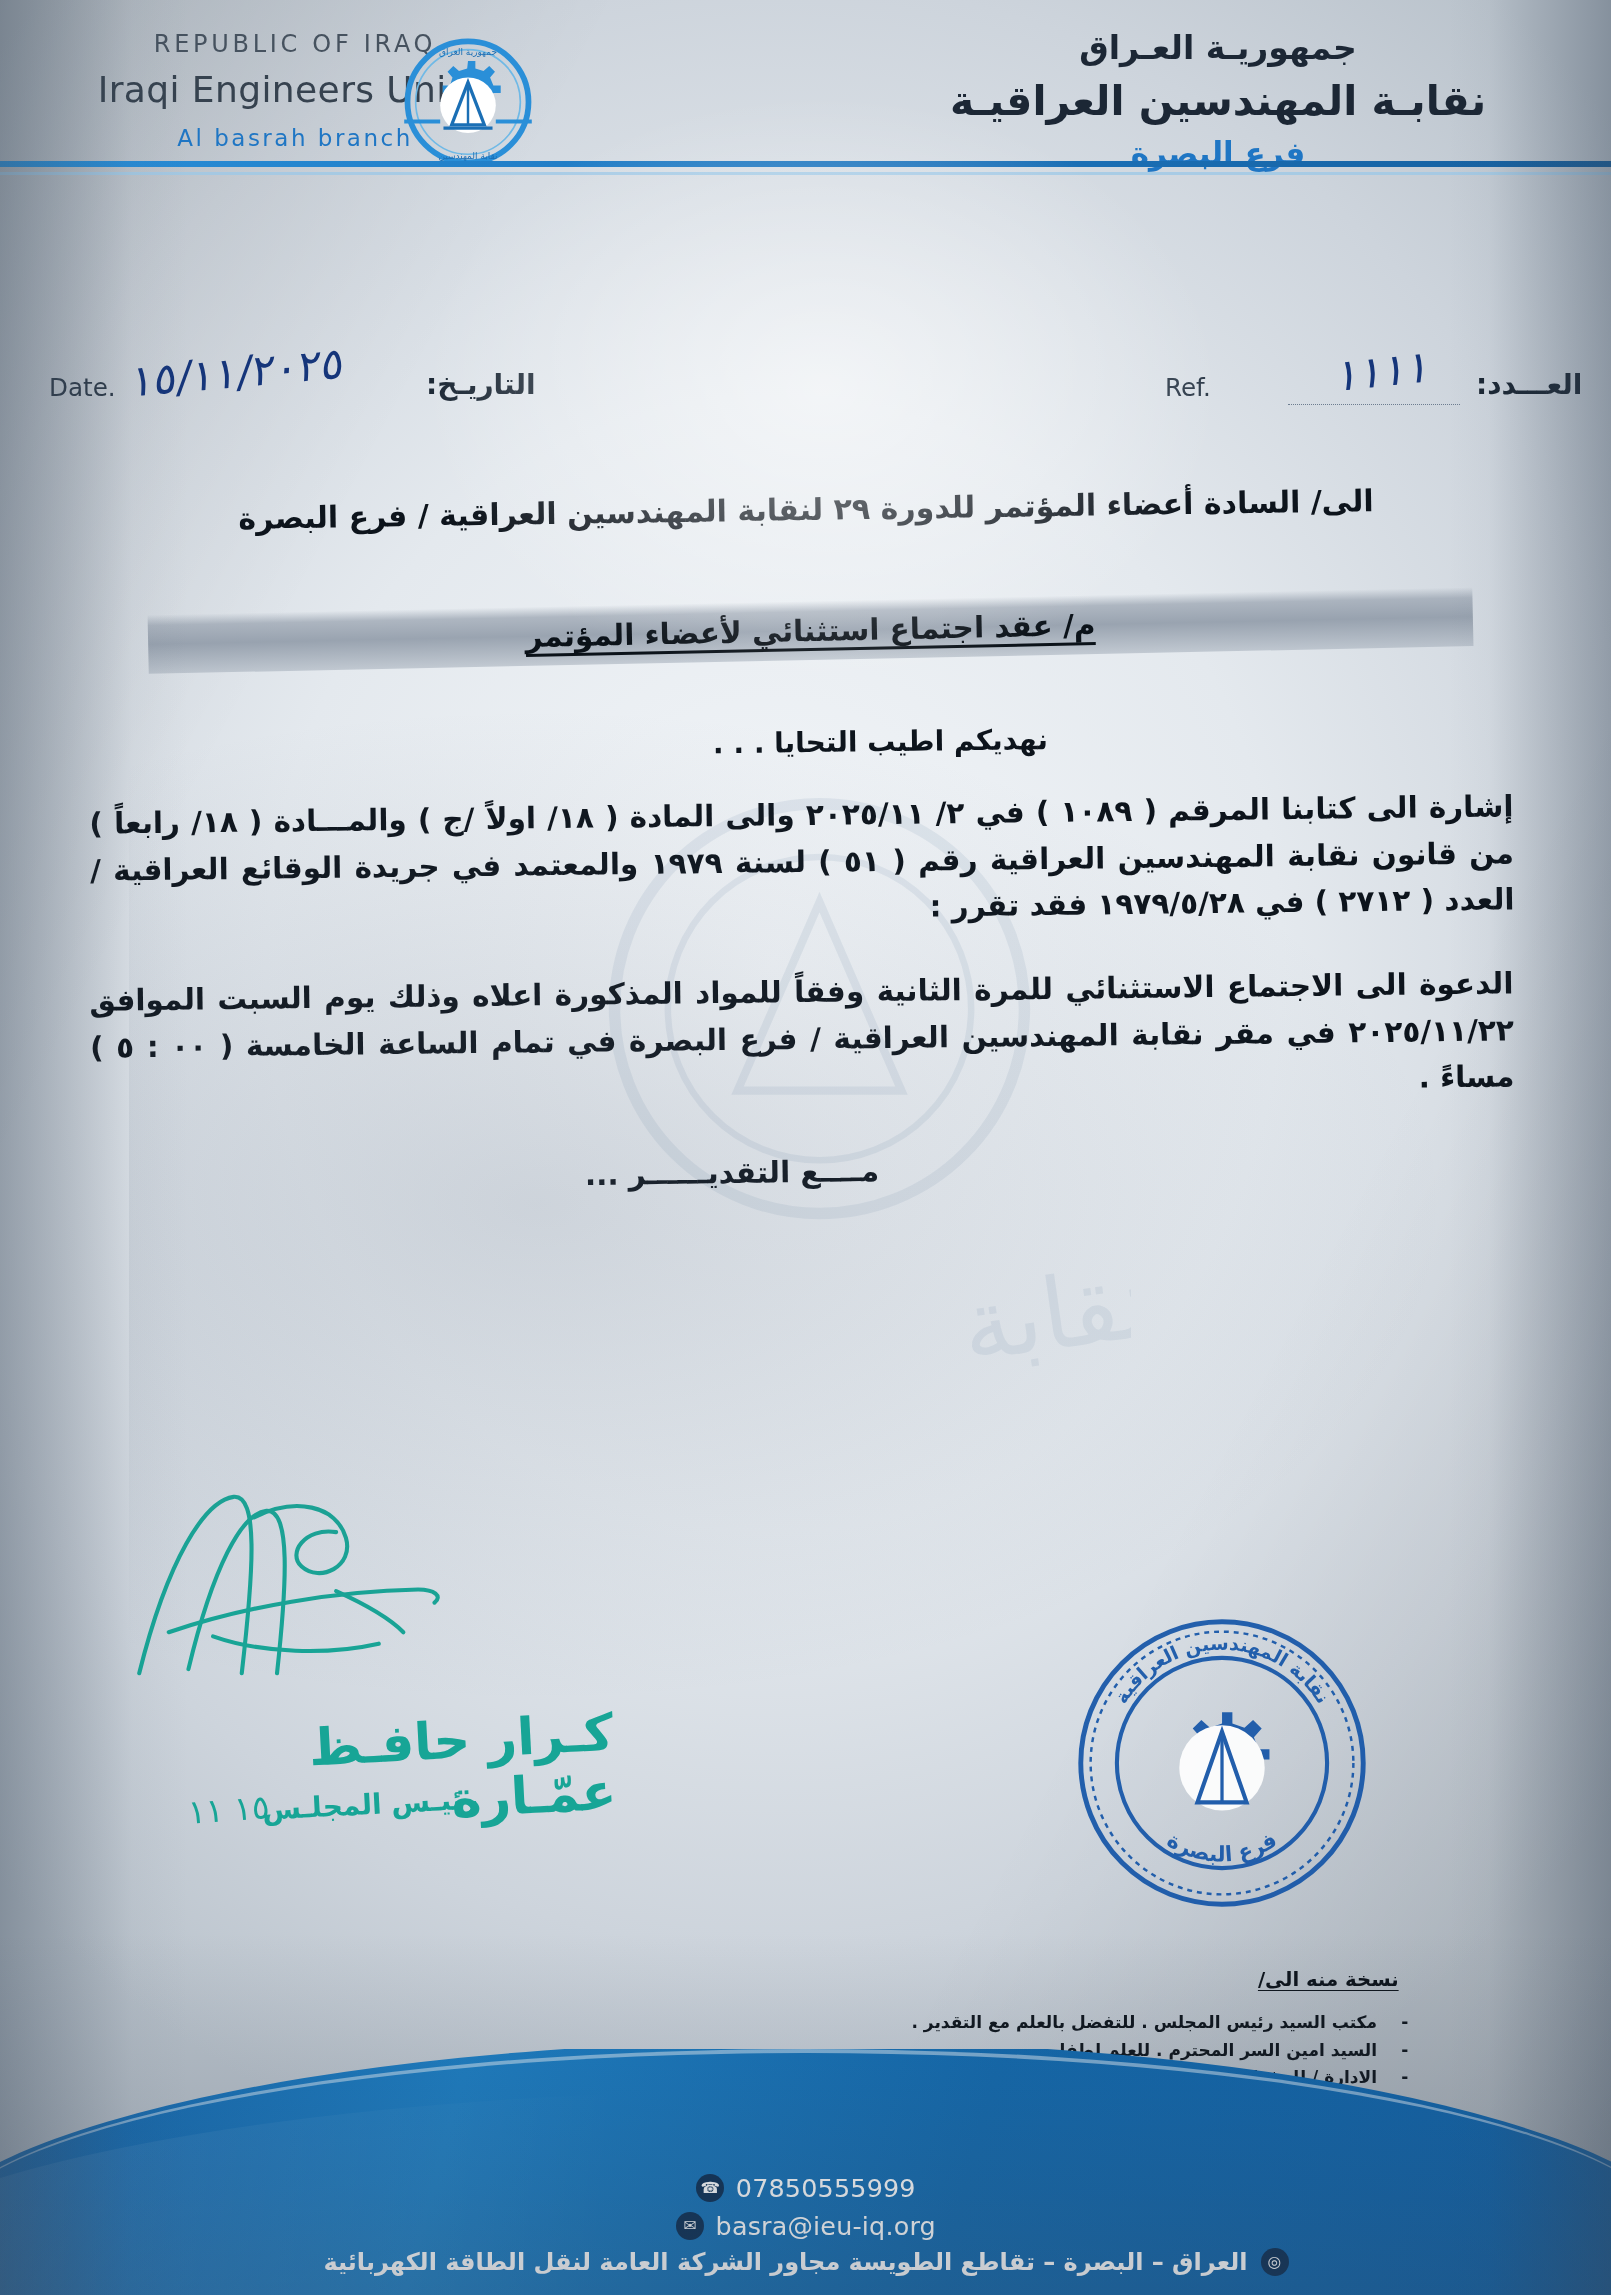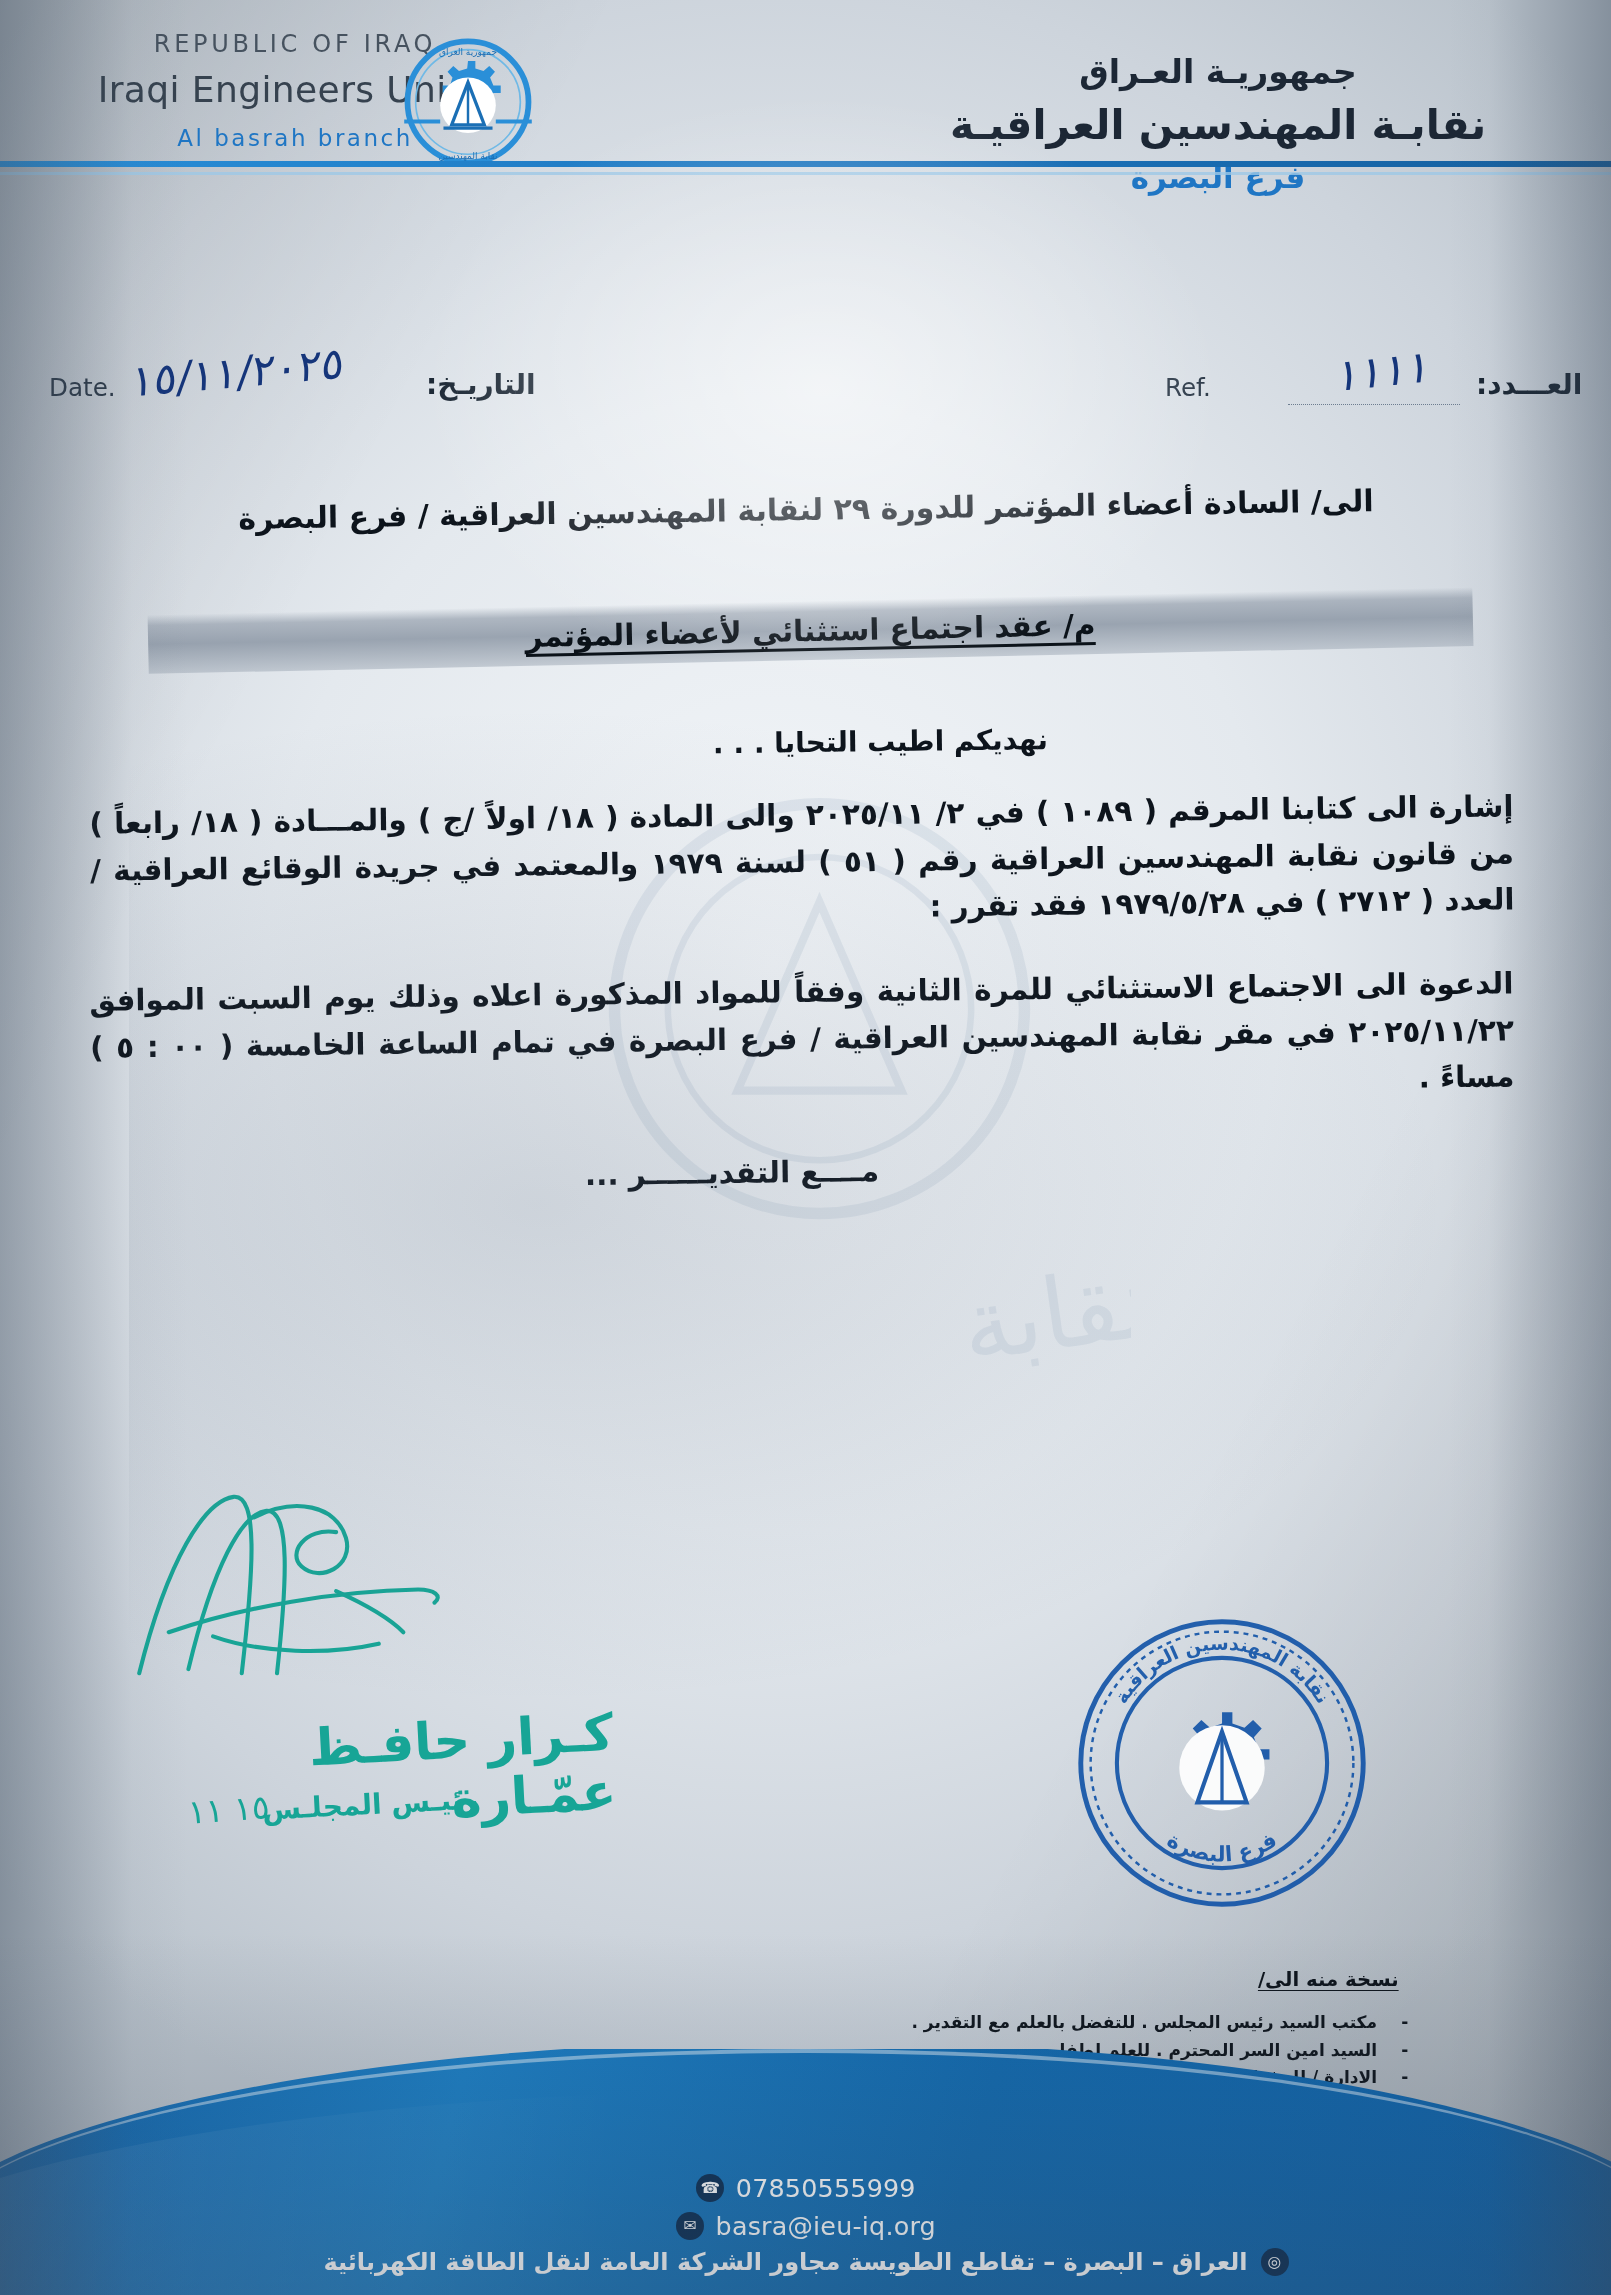--- a/index.html
+++ b/index.html
@@ -63,21 +63,21 @@
     font-size: 36px; margin-top: 11.5px; font-weight: 400; color: #36424f; letter-spacing: 0.4px;
   }
   .en-line3 {
     font-size: 23px; margin-top: 14.8px; letter-spacing: 2.5px; color: #1f76c4; font-weight: 400;
   }
 
   .ar-block {
     position: absolute; right: 33px; top: 28px; width: 722px;
     text-align: center; direction: rtl; color: #1c2735;
   }
-  .ar-line1 { font-size: 33px; font-weight: 700; letter-spacing: 0.8px; margin-top: 24px; }
+  .ar-line1 { font-size: 33px; font-weight: 700; letter-spacing: 0.8px; }
   .ar-line2 { font-size: 41px; font-weight: 700; margin-top: 9.8px; }
   .ar-line3 { font-size: 31px; font-weight: 700; margin-top: 9.8px; color: #1f76c4; }
 
   
   .emblem {
     position: absolute; left: 394px; top: 29.5px; width: 148px; height: 139px;
   }
 
   .rule-blue {
     position: absolute; left: 0; top: 161px; width: 100%; height: 5.7px;

